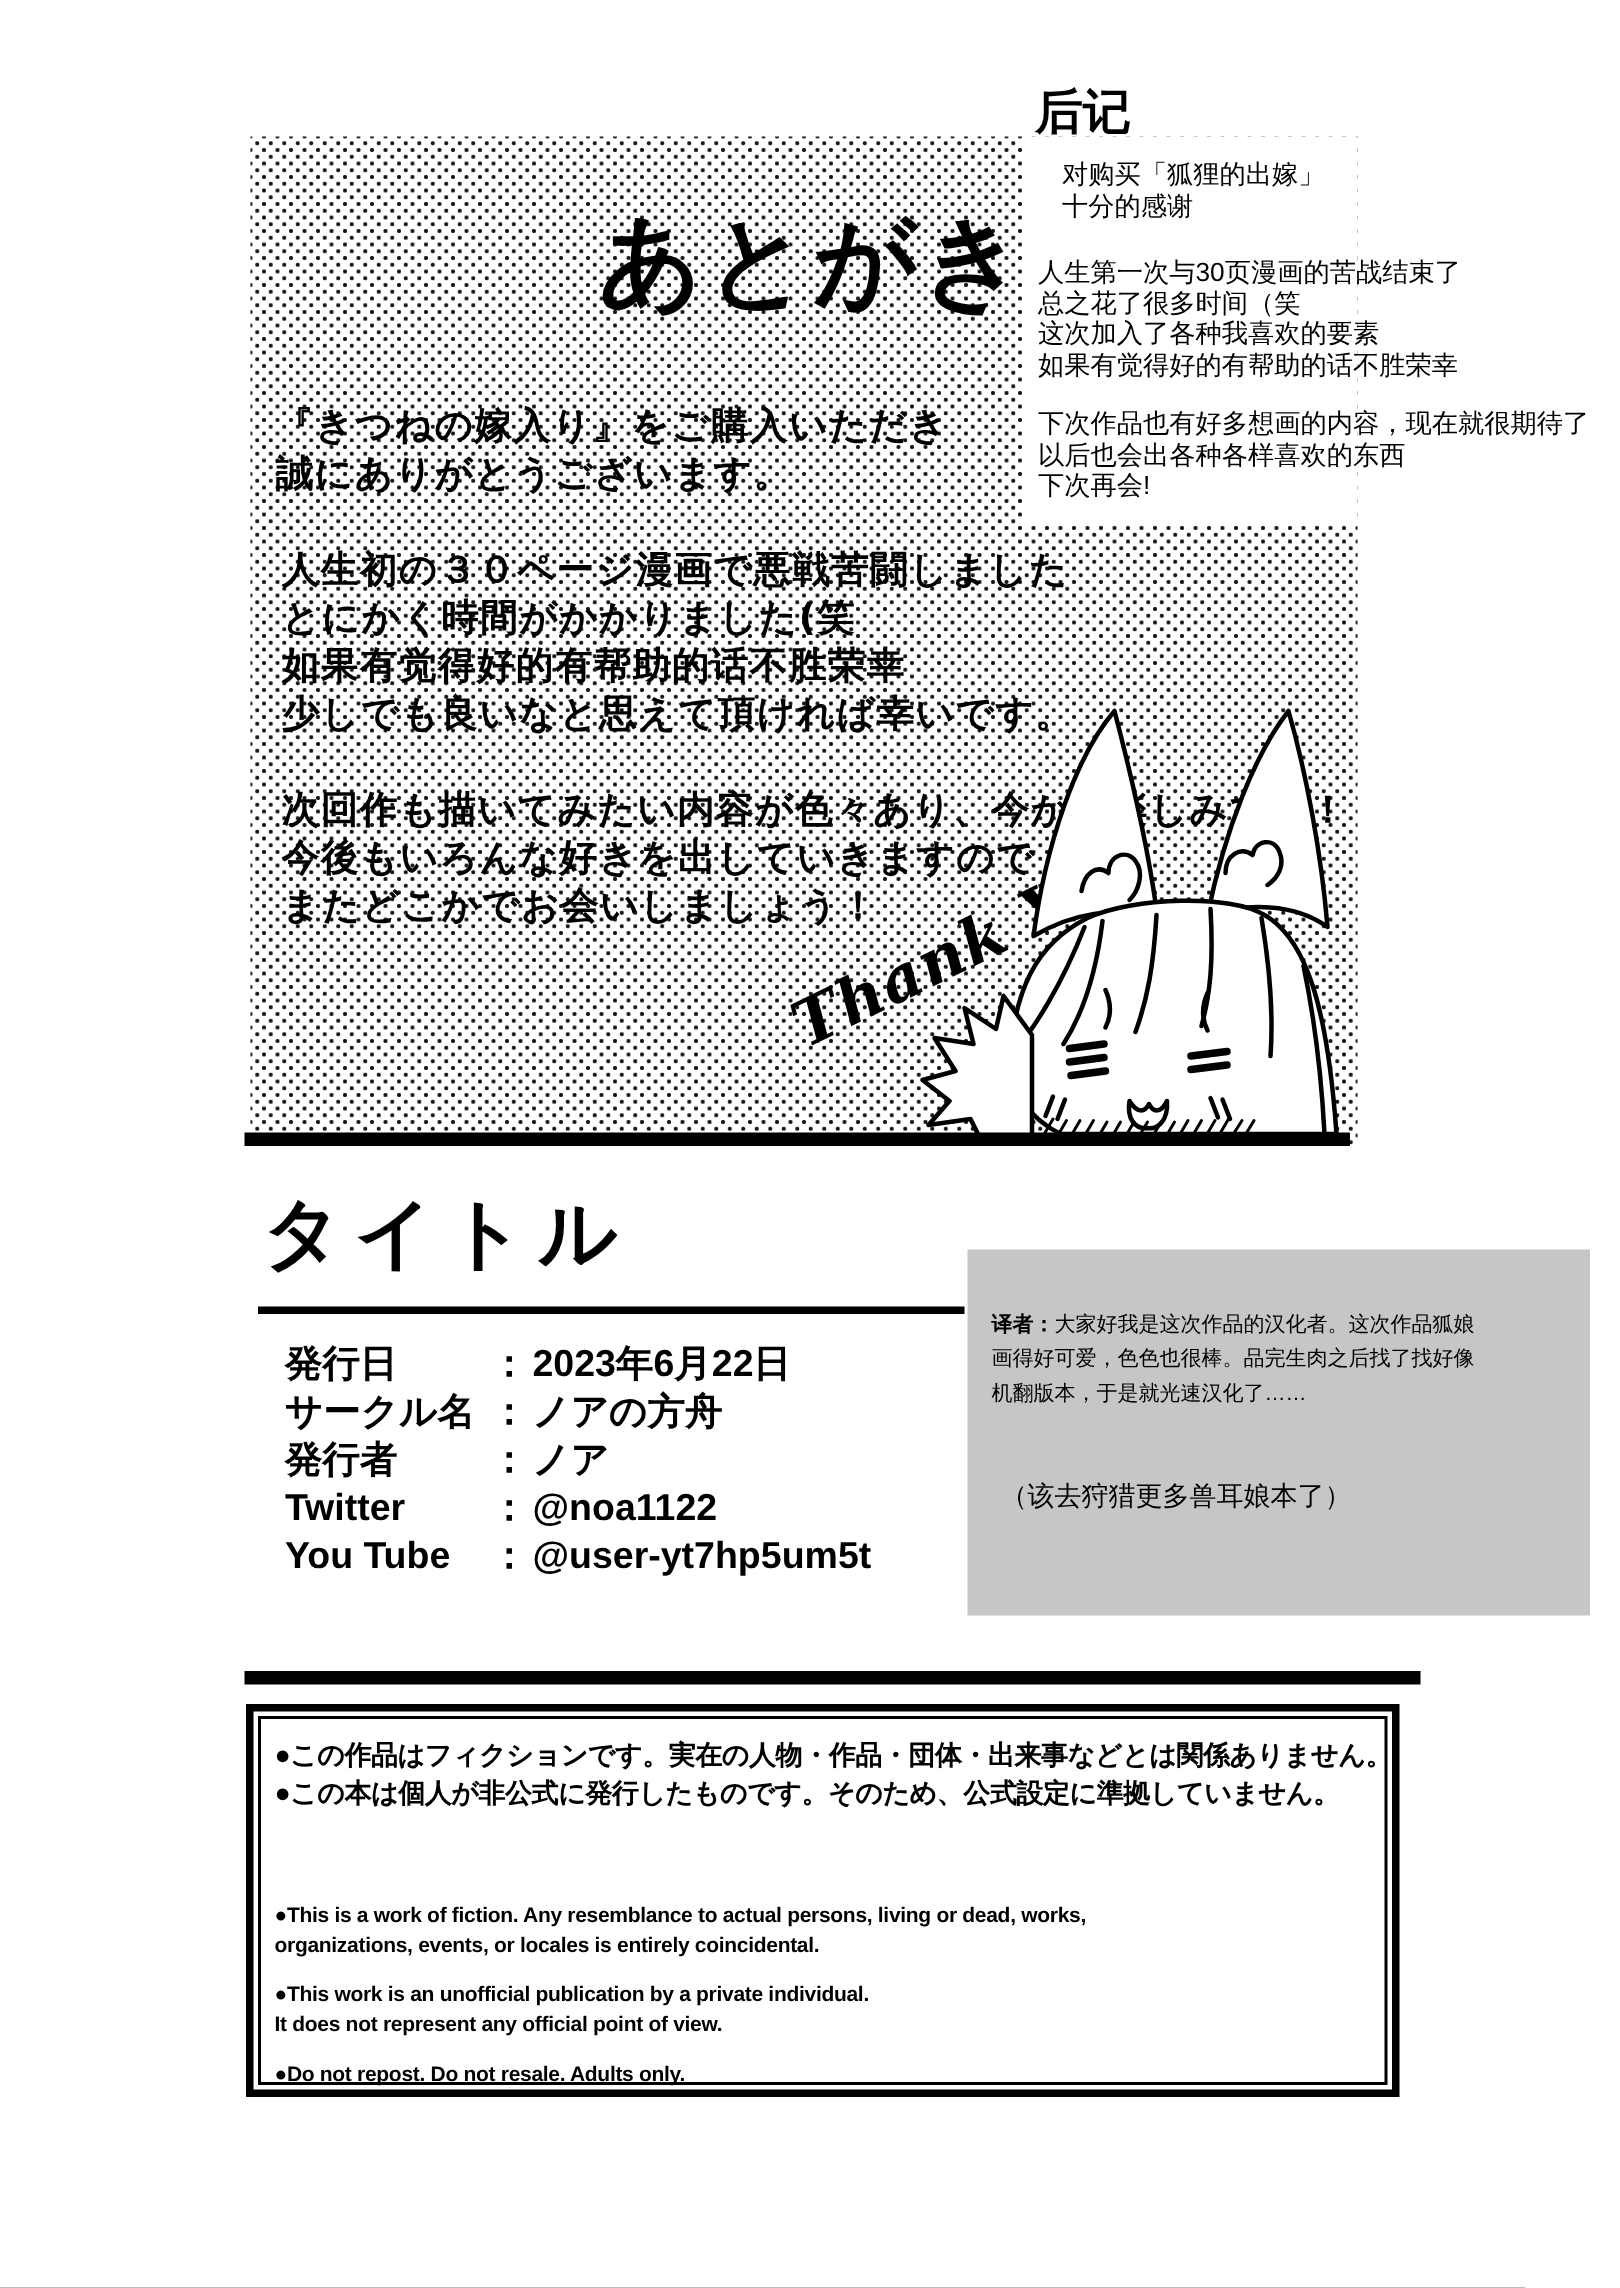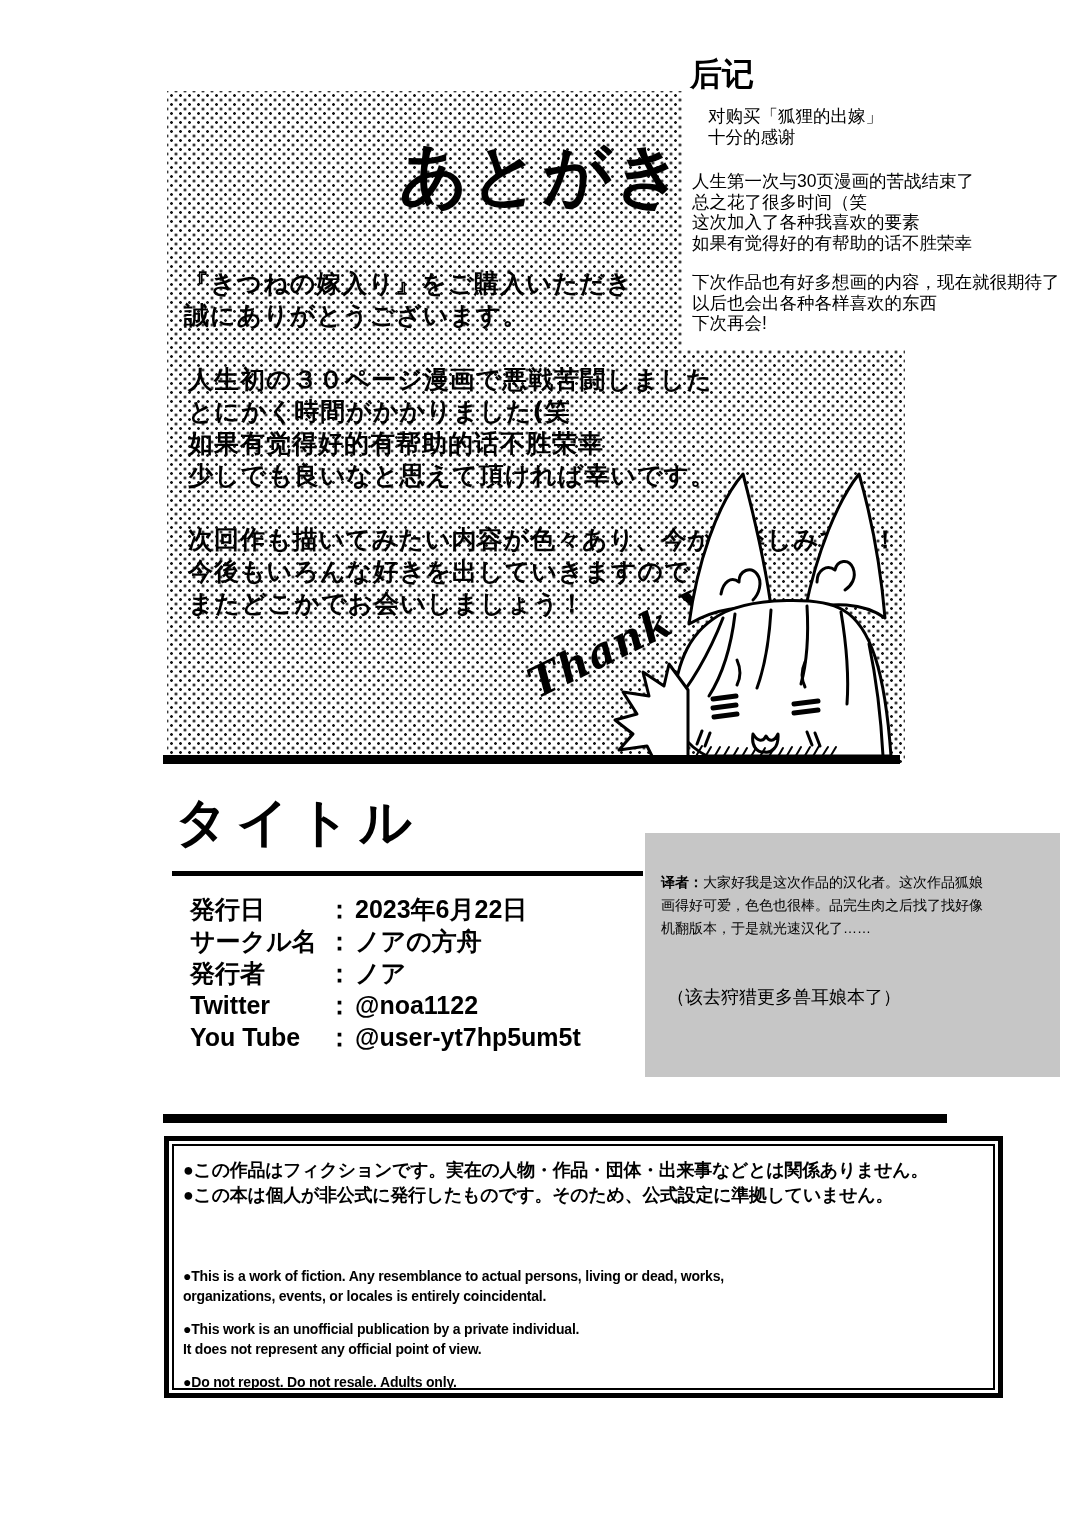--- a/index.html
+++ b/index.html
@@ -85,21 +85,21 @@
   .translator-text {
     position:absolute; left:16px; top:38px; width:392px;
     font-size:14px; line-height:23px; font-weight:500;
   }
   .translator-text div { white-space:nowrap; }
   .translator-lead { font-weight:800; }
   .translator-ps { position:absolute; left:22px; top:152px; font-size:18px; font-weight:500; white-space:nowrap; }
 
   
   .disclaimer-box {
-    position:absolute; left:164px; top:1136px; width:839px; height:262px;
+    position:absolute; left:164px; top:1136px; width:769px; height:262px;
     border:5px solid #000; box-sizing:border-box; background:#fff;
   }
   .disclaimer-box::before {
     content:""; position:absolute; inset:3px; border:2px solid #000; pointer-events:none;
   }
   .disclaimer-jp {
     position:absolute; left:14px; top:17px;
     font-size:18px; line-height:25px; font-weight:600; letter-spacing:-0.3px;
   }
   .disclaimer-jp div { white-space:nowrap; }

